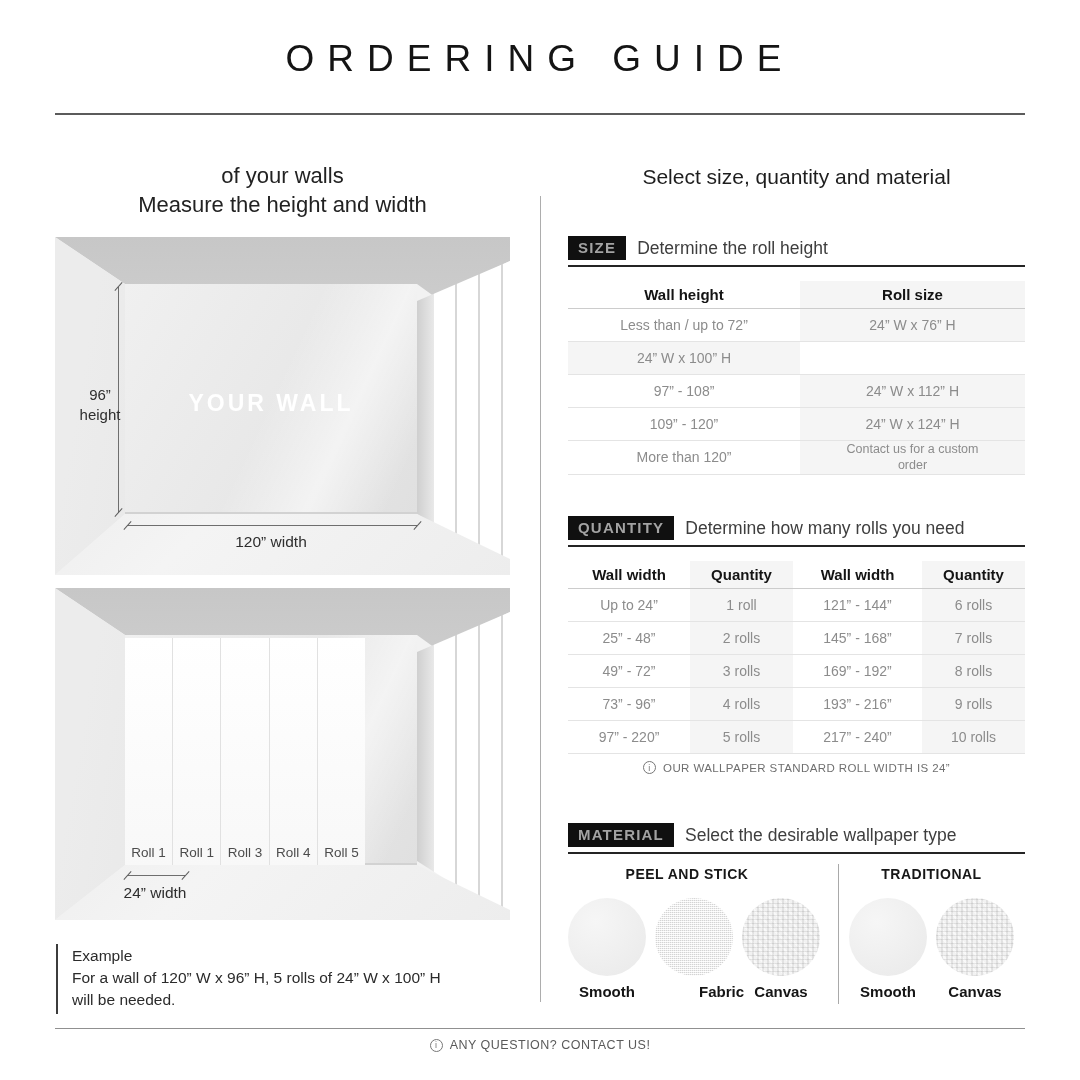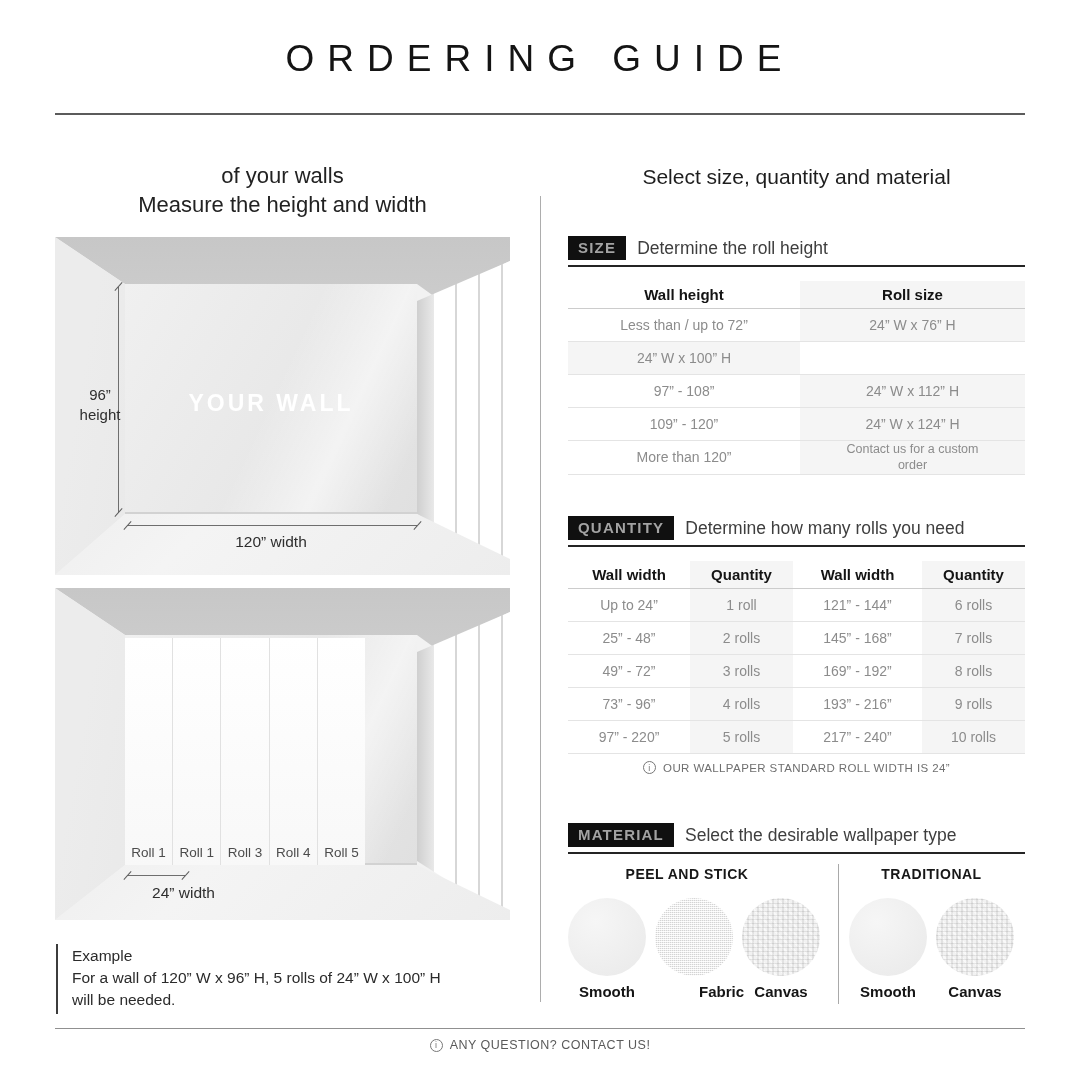--- a/index.html
+++ b/index.html
@@ -62,21 +62,21 @@
 
   
   .panels { position:absolute; left:70px; top:50px; width:240px; height:227px; display:flex; }
   .panel { flex:1; background:linear-gradient(180deg,#ffffff 0%,#f8f8f8 100%);
     border-right:1px solid #e1e1e1; display:flex; align-items:flex-end; justify-content:center;
     padding-bottom:5px; font-size:13.5px; color:#4c4c4c; }
   .panel:last-child { border-right:none; }
   .w-dim2 { left:72px; top:287px; width:58px; height:1px; }
   .w2-tick-l { left:67px; top:287px; }
   .w2-tick-r { left:125px; top:287px; }
-  .width-label2 { left:40px; top:296px; width:120px; text-align:right;
+  .width-label2 { left:40px; top:296px; width:120px; text-align:center;
     font-size:15.5px; color:#2e2e2e; }
 
   
   .example { left:56px; top:944px; width:430px; border-left:2px solid #3c3c3c;
     padding:1px 0 3px 14px; font-size:15.5px; color:#2b2b2b; line-height:1.42; }
 
   
   .sec-head { left:568px; width:457px; border-bottom:2px solid #242424;
     display:flex; align-items:center; gap:11px; padding-bottom:5px; }
   .badge { background:#101010; color:#a3a3a3; font-weight:700; font-size:15px;

